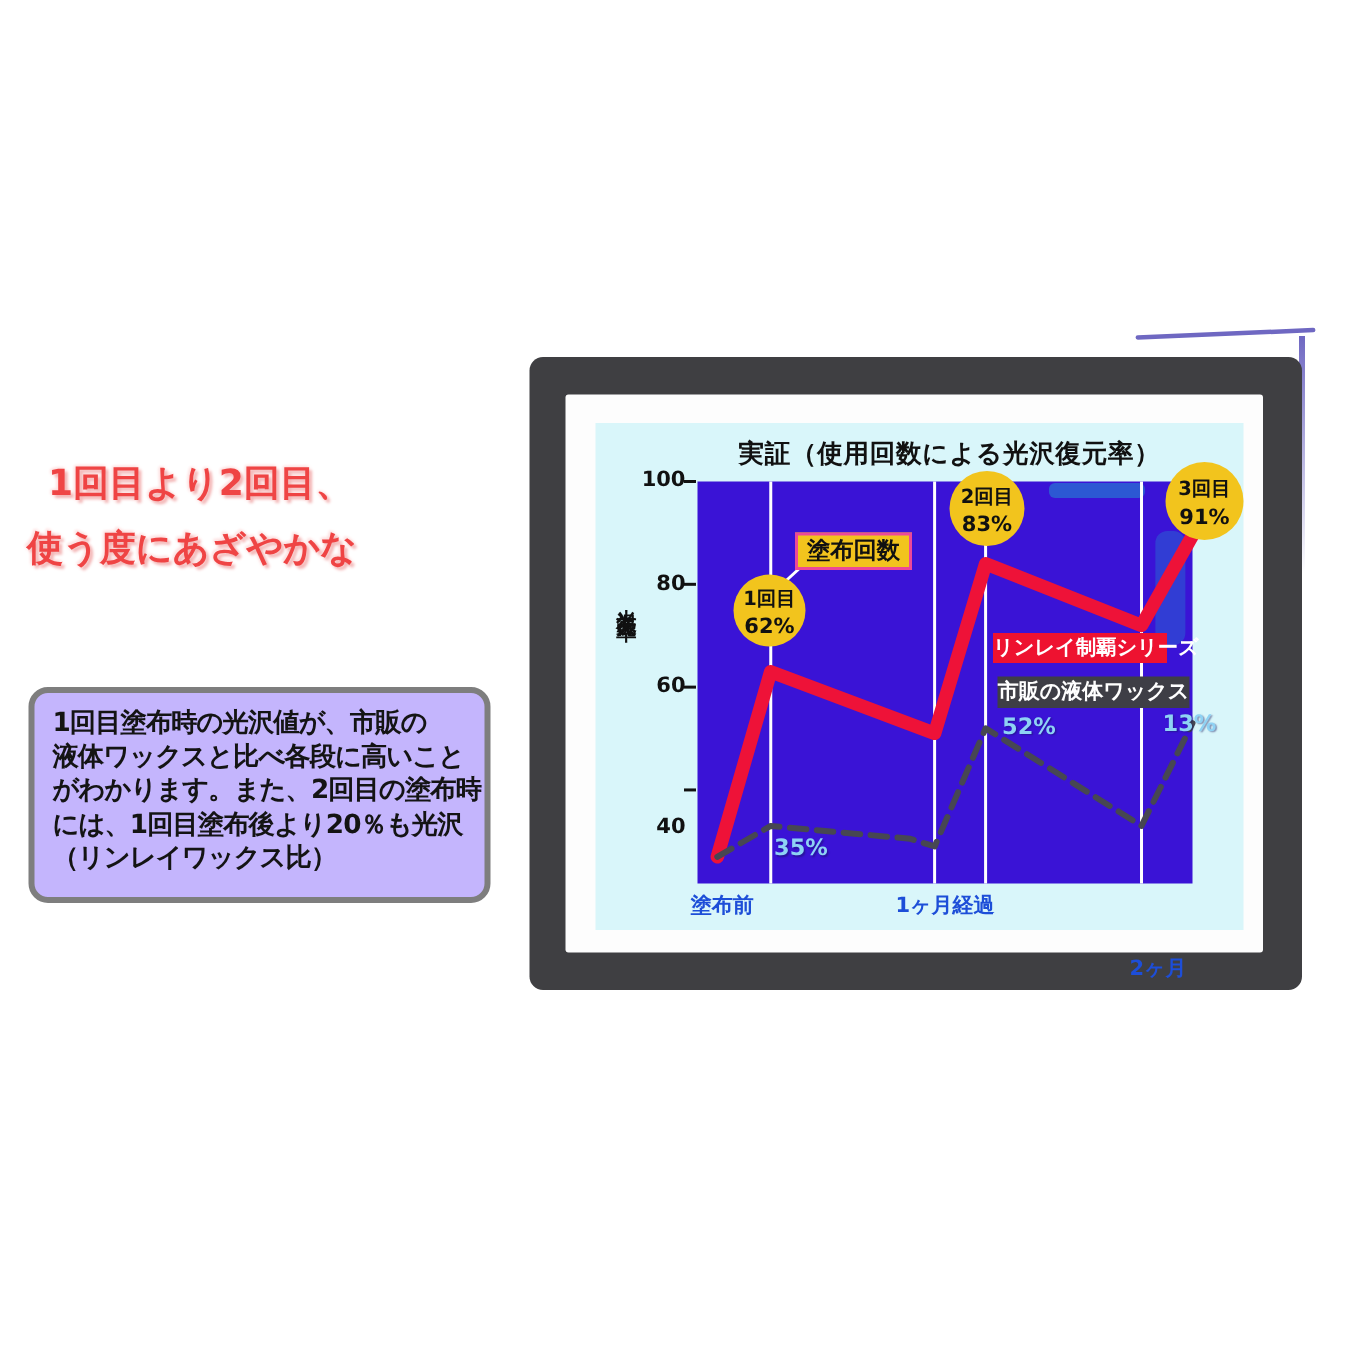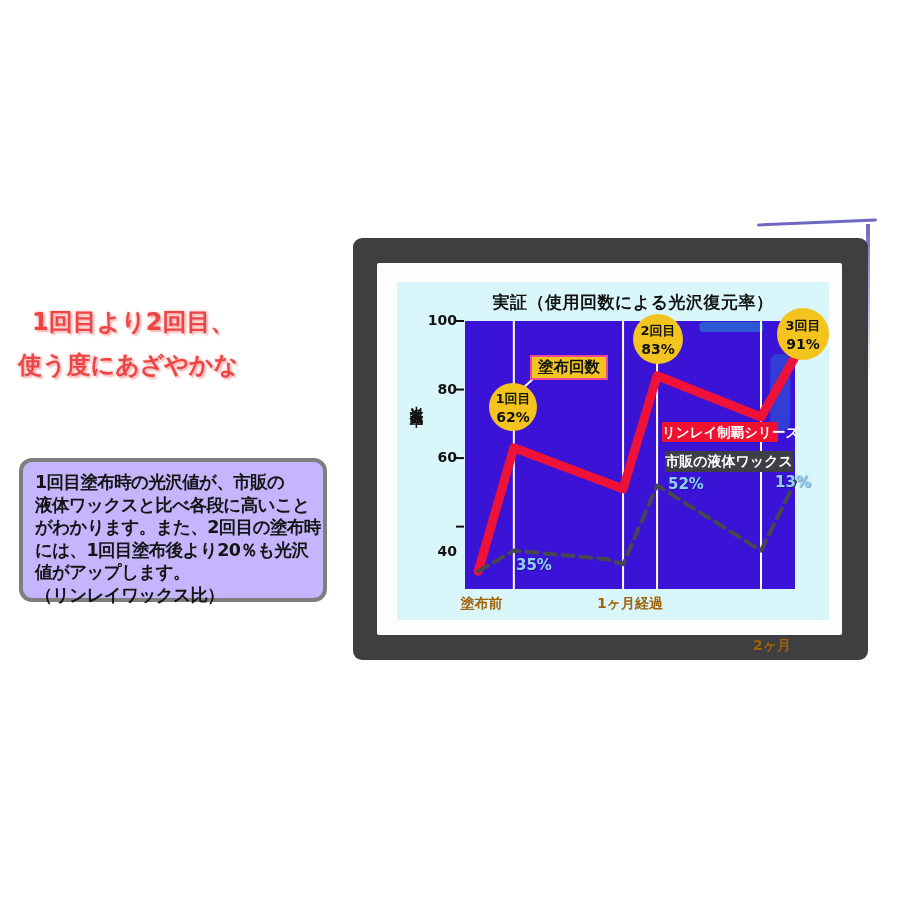--- a/index.html
+++ b/index.html
@@ -39,21 +39,21 @@
                 font-weight:600;color:#111;letter-spacing:2px;}
   #chart-svg{position:absolute;left:0;top:0;overflow:visible;}
   #overlays{position:absolute;left:0;top:0;width:100%;height:100%;}
 
   .series-tag{position:absolute;left:133px;top:73px;background:#f2c41d;border:2px solid #ec4899;
               color:#111;font-size:15.5px;font-weight:bold;padding:1px 6px;line-height:19px;
               white-space:nowrap;z-index:3;}
 
   .y-tick{position:absolute;width:40px;text-align:right;font-size:14px;font-weight:bold;color:#111;}
   .x-tick{position:absolute;transform:translateX(-50%);font-size:14px;font-weight:bold;
-          color:#a16207;white-space:nowrap;}
+          color:#1d4ed8;white-space:nowrap;}
   .value-label{position:absolute;font-size:15px;font-weight:800;color:#8ed2f4;
                text-shadow:1px 1px 1px rgba(20,20,90,0.45);white-space:nowrap;}
   .legend-item{position:absolute;color:#fff;font-weight:bold;text-align:center;
                white-space:nowrap;z-index:2;}
 </style>
 </head>
 <body>
 
 <div class="page">
 
@@ -63,21 +63,20 @@
   <div class="headline">
     <div class="hl-line hl-1">1回目より2回目、</div>
     <div class="hl-line">使う度にあざやかな</div>
   </div>
 
   <div class="info-box">
     <div class="ib-line">1回目塗布時の光沢値が、市販の</div>
     <div class="ib-line">液体ワックスと比べ各段に高いこと</div>
     <div class="ib-line">がわかります。また、2回目の塗布時</div>
     <div class="ib-line">には、1回目塗布後より20％も光沢</div>
-    <div class="ib-line">値がアップします。</div>
     <div class="ib-line">（リンレイワックス比）</div>
   </div>
 
   <div class="chart-card">
     <div class="white-mat">
       <div class="cyan-panel">
         <div class="chart-title">実証（使用回数による光沢復元率）</div>
         <div class="y-axis-label">光沢復元率</div>
         <svg id="chart-svg" width="432" height="338">
             <rect x="68" y="39" width="330" height="268" fill="#3a13d6"></rect>

